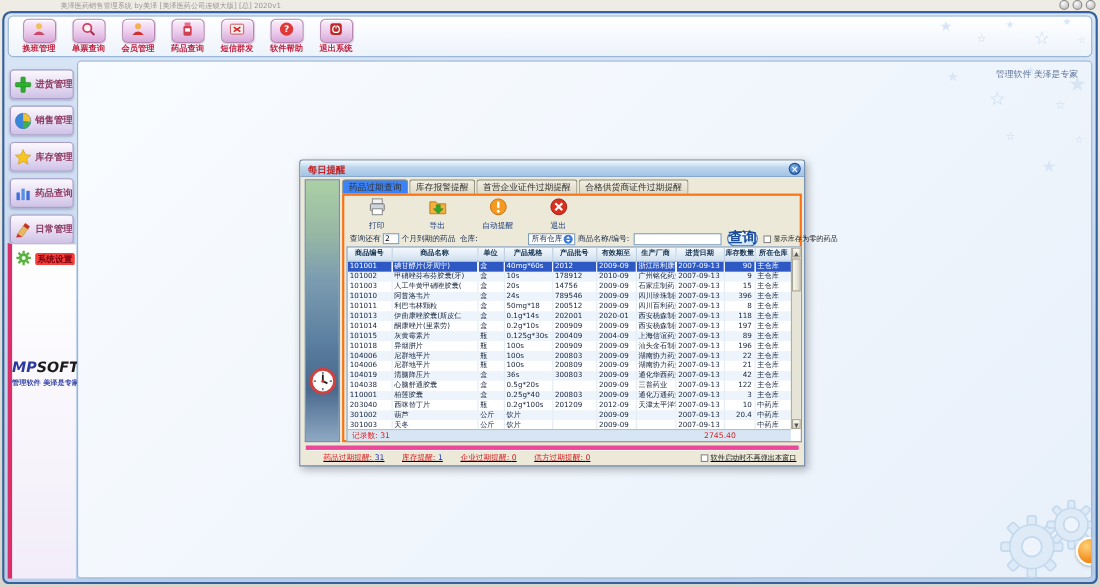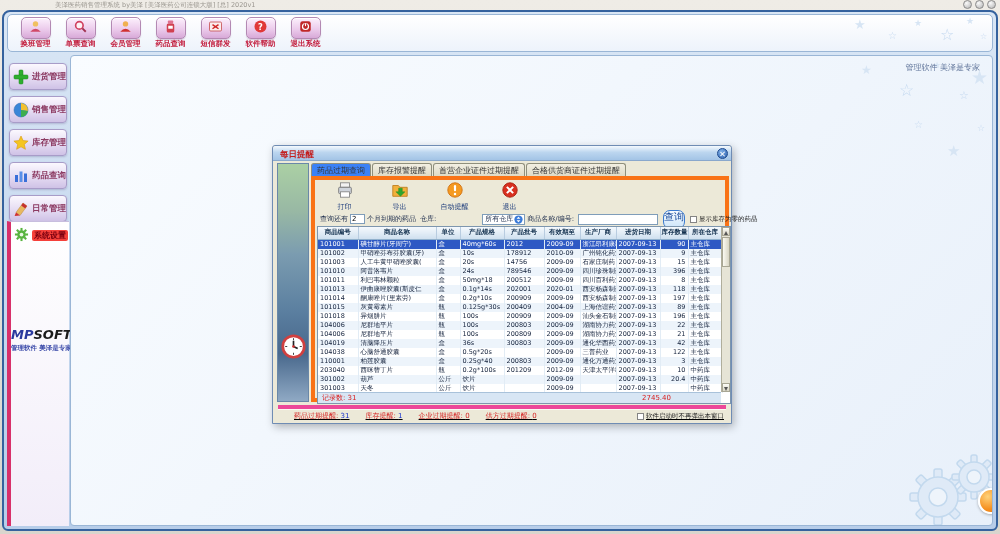--- a/index.html
+++ b/index.html
@@ -84,35 +84,35 @@
   #clock-icon{position:absolute;left:3px;top:170px;width:25px;height:25px;}
   #clock-icon svg{width:25px;height:25px;}
 
   #dialog-tabs{position:absolute;left:38px;top:17px;height:14px;display:flex;gap:1px;}
   .tab{font-size:8px;line-height:11px;padding:1px 5px 0;cursor:pointer;color:#333;
        border:1px solid #8f8f7c;border-bottom:none;border-radius:3px 3px 0 0;
        background:linear-gradient(#f2efe2,#ddd9c4);white-space:nowrap;}
   .tab.active{background:#3b82f6;font-weight:normal;}
 
   #tab-page{position:absolute;left:38px;top:30px;width:418px;height:226px;
-       border:4px solid #f97316;background:#ece9d8;}
+       border:2px solid #f97316;background:#ece9d8;}
   #dialog-toolbar{position:absolute;left:2px;top:1px;display:flex;}
   .dbtn{width:55px;height:29px;text-align:center;cursor:pointer;}
   .dbtn .ico svg{width:18px;height:18px;}
   .dlabel{font-size:7px;color:#1a3a7a;line-height:8px;white-space:nowrap;}
 
   #filter-row{position:absolute;left:3px;top:32px;width:412px;height:14px;display:flex;align-items:center;font-size:7px;color:#1a2a4a;white-space:nowrap;}
   .flabel{margin:0 2px;}
   #months-input{width:15px;height:10px;font-size:7px;border:1px solid #7f9db9;padding:0 1px;font-family:inherit;}
   #warehouse-select{display:flex;align-items:center;gap:1px;background:#fff;border:1px solid #7f9db9;height:11px;padding:0 1px 0 2px;cursor:pointer;margin-left:44px;}
   #warehouse-value{font-size:7px;}
   #spinner-icon svg{width:9px;height:9px;display:block;}
   #name-input{width:80px;height:11px;font-size:7px;border:1px solid #7f9db9;padding:0 2px;margin:0 2px;font-family:inherit;}
-  #search-button{margin:0 3px;width:40px;height:19px;line-height:11px;text-align:center;cursor:pointer;
-       font-size:10px;font-weight:normal;color:#1a4a9a;border:1.5px solid #3a7ad0;border-radius:7px;
+  #search-button{margin:0 3px;width:40px;height:14px;line-height:11px;text-align:center;cursor:pointer;
+       font-size:13px;font-weight:bold;color:#1a4a9a;border:1.5px solid #3a7ad0;border-radius:7px;
        background:linear-gradient(#f6fbff,#cde5fa);}
   .cbwrap{display:flex;align-items:center;gap:2px;margin-left:2px;}
   .cb{width:7px;height:7px;background:#fff;border:1px solid #848484;cursor:pointer;flex:0 0 7px;}
   .cblabel{font-size:6.5px;color:#222;}
 
   
   #grid{position:absolute;left:2px;top:46px;width:414px;height:178px;background:#fff;
         border:1px solid #7d96ae;overflow:hidden;}
   #grid table{border-collapse:collapse;table-layout:fixed;width:404px;}
   #grid th{height:12px;font-size:6.5px;font-weight:bold;color:#12304e;text-align:center;padding:0 1px;cursor:pointer;

